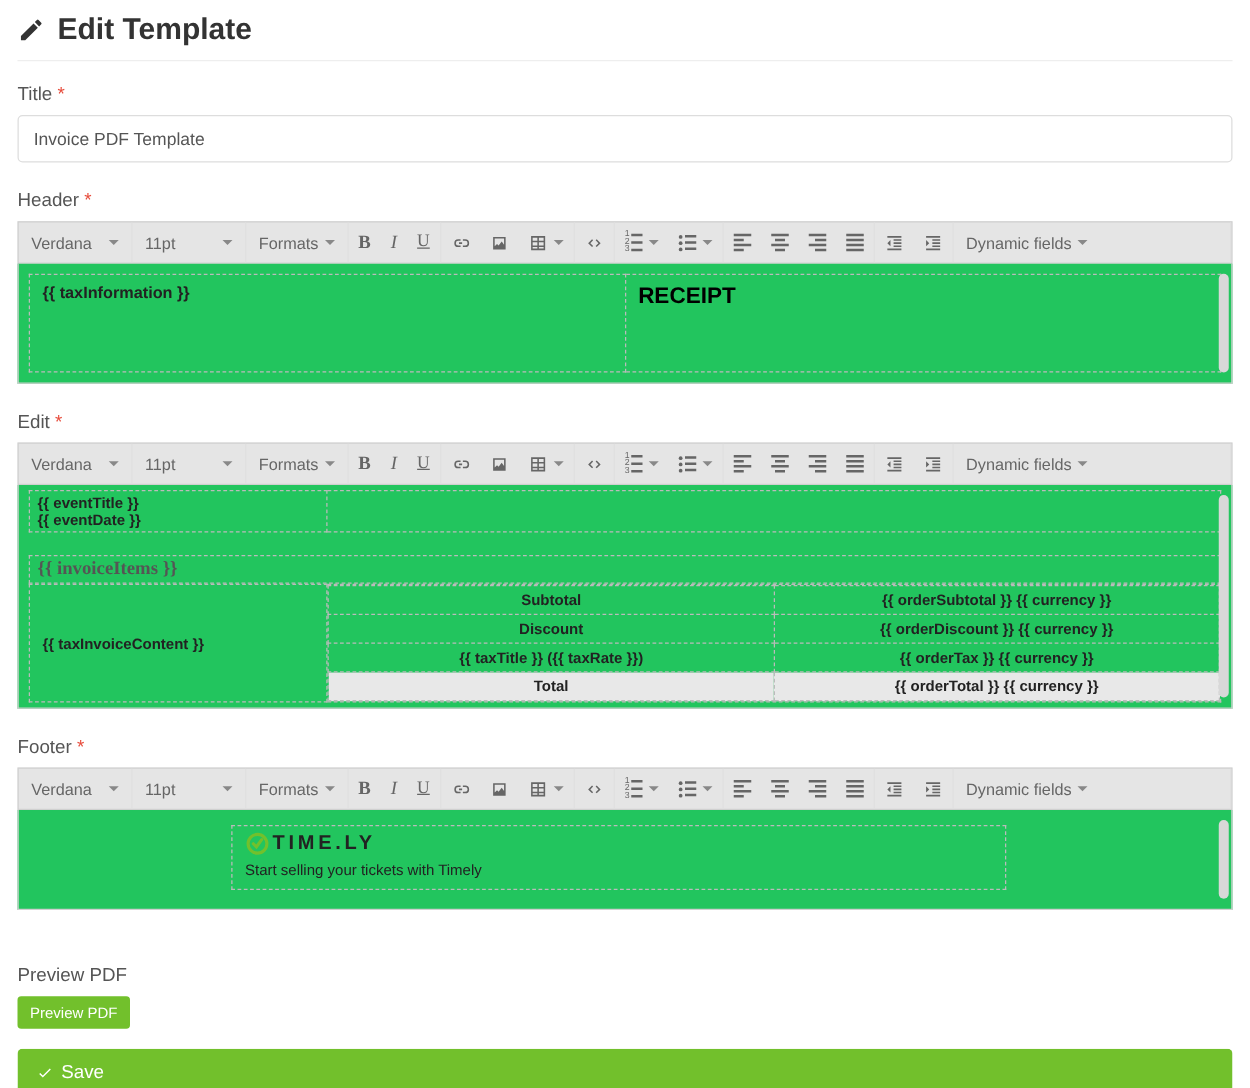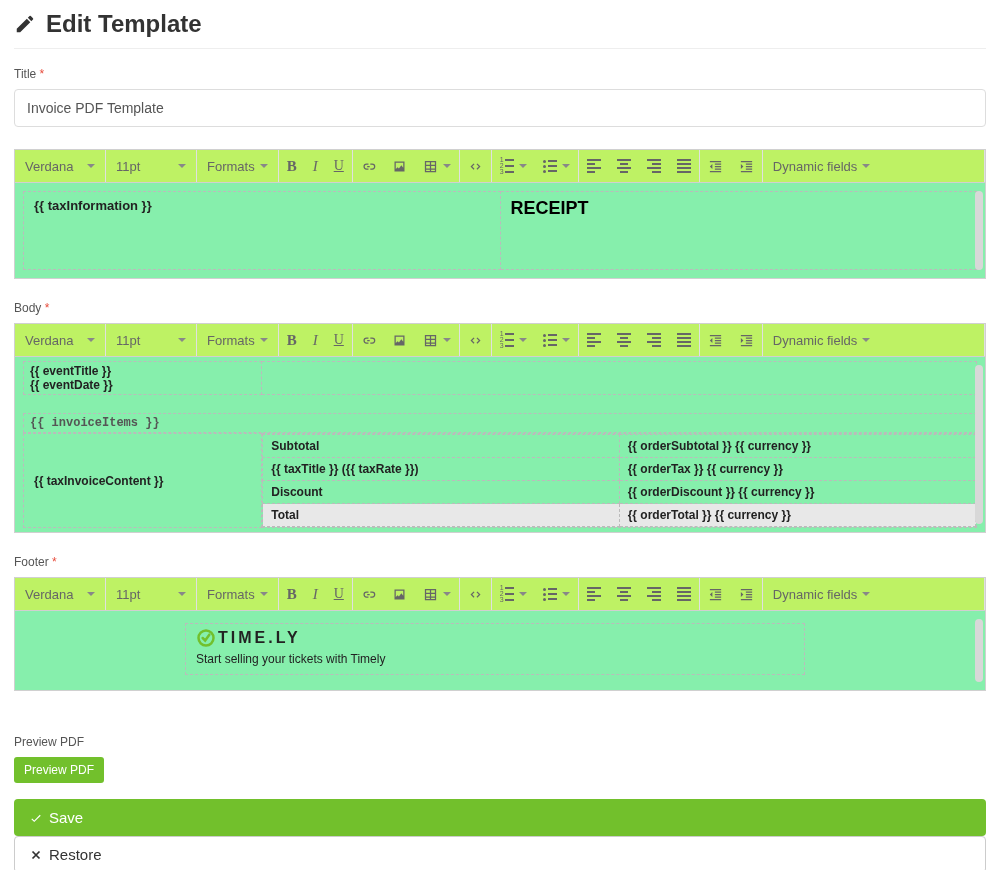--- a/index.html
+++ b/index.html
@@ -17,34 +17,34 @@
     gap: 10px;
     font-size: 24px;
     font-weight: 700;
     color: #333;
     padding-bottom: 10px;
     border-bottom: 1px solid #eee;
     margin-bottom: 18px;
   }
   .page-title svg { width: 22px; height: 22px; fill: #333; }
   .field-block { margin-bottom: 22px; }
-  .label { color: #555; margin-bottom: 8px; font-size: 12px; }
+  .label { color: #555; margin-bottom: 8px; font-size: 15px; }
   .label .req { color: #e74c3c; }
   .text-input {
     width: 100%;
     padding: 10px 12px;
     border: 1px solid #ddd;
     border-radius: 4px;
     font-size: 14px;
     color: #555;
   }
   .toolbar {
     display: flex;
     border: 1px solid #d0d0d0;
-    background: #bef264;
+    background: #e5e5e5;
     height: 34px;
   }
   .tb-group {
     display: flex;
     align-items: center;
     border-right: 1px solid #e0e0e0;
   }
   .tb-btn, .tb-sel {
     display: flex;
     align-items: center;
@@ -60,39 +60,39 @@
   .tb-sel.sm { min-width: 78px; }
   .tb-btn svg { width: 15px; height: 15px; fill: #666; }
   .tb-btn .chev, .tb-sel .chev { border: 4px solid transparent; border-top-color: #888; margin-top: 4px; width:0; height:0; }
   .tb-btn.bold { font-weight: 700; font-family: Georgia, serif; font-size: 15px; }
   .tb-btn.italic { font-style: italic; font-family: Georgia, serif; font-size: 15px; }
   .tb-btn.under { text-decoration: underline; font-family: Georgia, serif; font-size: 14px; }
   .editor-area {
     border: 1px solid #d0d0d0;
     border-top: none;
     padding: 8px;
-    background: #86efac;
+    background: #22c55e;
     position: relative;
   }
   .editor-area::after {
     content: "";
     position: absolute;
     right: 2px;
     top: 8px;
     bottom: 8px;
     width: 8px;
     background: #d8d8d8;
     border-radius: 4px;
   }
   .dashed-table { border: 1px dashed #bbb; border-collapse: collapse; width: 100%; }
   .dashed-table td { border: 1px dashed #bbb; padding: 6px 10px; font-family: Verdana, sans-serif; font-size: 13px; color: #222; vertical-align: top; }
   .receipt { font-weight: 700; font-family: Verdana, sans-serif; font-size: 18px; color: #000; }
   .inner-dashed { border: 1px dashed #bbb; border-collapse: collapse; width: 100%; }
   .inner-dashed td { border: 1px dashed #bbb; padding: 4px 8px; font-weight: 700; font-size: 12px; }
-  .inner-dashed td.right { text-align: left; }
+  .inner-dashed td.right { text-align: center; }
   .inner-dashed tr.total td { background: #e8e8e8; }
   .footer-content { text-align:left; padding:4px 2px; }
   .footer-inner { border:1px dashed #bbb; display:inline-block; padding:4px 10px 8px 10px; margin-left: 160px;}
   .timely-logo { display:flex; align-items:center; gap:2px; font-family: Verdana,sans-serif; font-weight:700; letter-spacing:3px; font-size:16px; color:#222;}
   .timely-logo svg { width:20px; height:20px; }
   .footer-tag { font-family: Verdana,sans-serif; font-size:12px; color:#222; margin-top:4px;}
   .preview-btn {
     background: #72c02c; color:#fff; border:none; padding:6px 10px; border-radius:3px; font-size:12px; cursor:pointer;
   }
   .action-row { display:flex; gap:0; margin-top:16px;flex-direction:column; }
@@ -120,20 +120,23 @@
 </h1>
 
 <div class="field-block">
   <div class="label">
     <span>Title</span> <span class="req">*</span>
   </div>
   <input class="text-input" value="Invoice PDF Template" style="">
 </div>
 
 <div class="field-block">
+  <div class="label">
+    <span>Header</span> <span class="req">*</span>
+  </div>
   <div>
 
     <div class="toolbar">
       <div class="tb-group">
           <div class="tb-sel">
             <span>Verdana</span>
             <span class="chev"></span>
           </div>
         </div>
       <div class="tb-group">
@@ -275,21 +278,21 @@
         <td style="width:50%; height:78px;"><span style="font-weight:700">{{ taxInformation }}</span></td>
         <td style="width:50%;margin-left:35px;"><span class="receipt">RECEIPT</span></td>
       </tr>
     </tbody>
       </table>
   </div>
 </div>
 
 <div class="field-block">
   <div class="label">
-    <span>Body</span> <span class="req">*</span>
+    <span>Edit</span> <span class="req">*</span>
   </div>
   <div>
     <div class="toolbar">
       <div class="tb-group">
           <div class="tb-sel">
             <span>Verdana</span>
             <span class="chev"></span>
           </div>
         </div>
       <div class="tb-group">
@@ -430,39 +433,39 @@
           <tr>
         <td style="width:25%; padding:2px 6px; font-weight:700; font-size:12px;">
           <div>{{ eventTitle }}</div>
           <div>{{ eventDate }}</div>
         </td>
         <td style="border-left:1px dashed #bbb;"></td>
       </tr>
     </tbody>
       </table>
     <div style="height:18px"></div>
-    <div style="border:1px dashed #bbb; padding:2px 6px; font-weight:700; font-family:Liberation Mono, monospace; font-size:12px;">{{ invoiceItems }}</div>
+    <div style="border:1px dashed #bbb; padding:2px 6px; font-weight:700; font-family:Liberation Serif, serif; font-size:15px;">{{ invoiceItems }}</div>
     <table class="dashed-table" style="border-top:none;">
       <tbody>
           <tr>
         <td style="width:25%; vertical-align:middle; font-weight:700; font-size:12px;">{{ taxInvoiceContent }}</td>
         <td style="padding:0;">
           <table class="inner-dashed">
             <tbody>
                   <tr>
                     <td class="right" style="width:50%">Subtotal</td>
                     <td class="right">{{ orderSubtotal }} {{ currency }}</td>
                   </tr>
             <tr>
+                    <td class="right">Discount</td>
+                    <td class="right">{{ orderDiscount }} {{ currency }}</td>
+                  </tr>
+            <tr>
                     <td class="right">{{ taxTitle }} ({{ taxRate }})</td>
                     <td class="right">{{ orderTax }} {{ currency }}</td>
-                  </tr>
-            <tr>
-                    <td class="right">Discount</td>
-                    <td class="right">{{ orderDiscount }} {{ currency }}</td>
                   </tr>
             <tr class="total">
                     <td class="right">Total</td>
                     <td class="right">{{ orderTotal }} {{ currency }}</td>
                   </tr>
           </tbody>
               </table>
         </td>
       </tr>
     </tbody>

